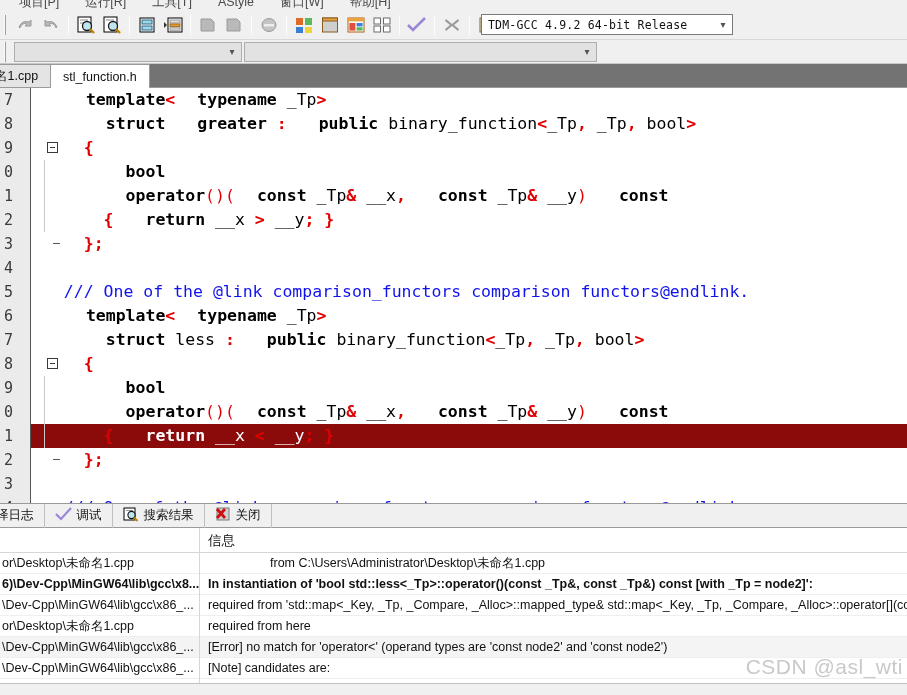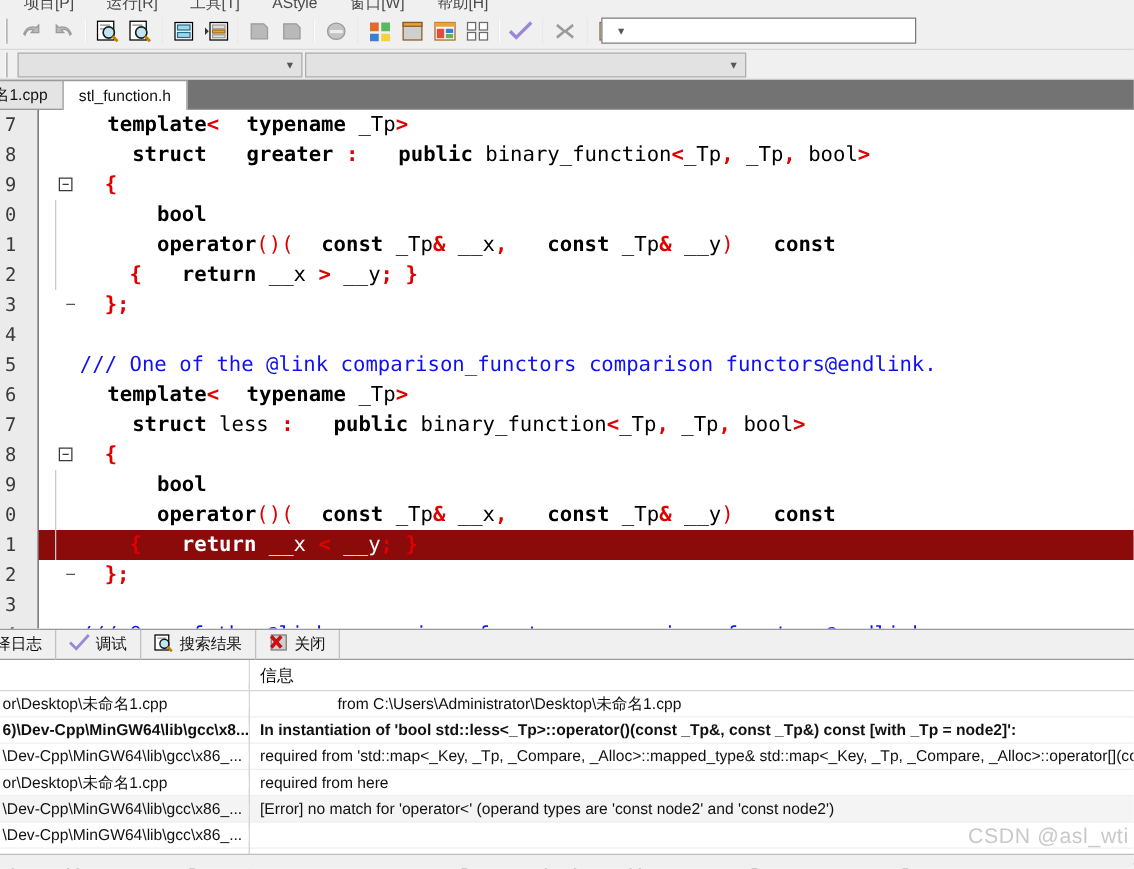--- a/index.html
+++ b/index.html
@@ -177,21 +177,21 @@
     border-right: 1px solid #d6d6d6;
   }
   .mc-msg {
     flex: 1; height: 21px; display: flex; align-items: center;
     padding-left: 8px; overflow: hidden; white-space: nowrap;
   }
   .mc-msg.indent { padding-left: 70px; }
 
   #watermark {
     position: absolute; right: 4px; bottom: 16px;
-    font-size: 17px; color: #c9c9c9; letter-spacing: 0.5px;
+    font-size: 21px; color: #c9c9c9; letter-spacing: 0.5px;
     pointer-events: none; white-space: nowrap;
   }
   #bottom-clip {
     position: absolute; left: 0; bottom: 0; width: 907px; height: 12px;
     background: #f0f0f0; border-top: 1px solid #c0c0c0;
     overflow: hidden; font-size: 12px; color: #4a4a4a;
     display: flex; align-items: center;
   }
   #bottom-clip span { padding: 0 18px; line-height: 24px; margin-top: -6px; }
 </style>
@@ -347,20 +347,21 @@
       <rect x="2" y="2" width="12" height="12" fill="#e8e0c8" stroke="#7a6a40"></rect>
       <rect x="4" y="8" width="2.2" height="5" fill="#5cb85c"></rect>
       <rect x="7.2" y="6" width="2.2" height="7" fill="#3a7fd5"></rect>
       <path d="M7 4 L13 10 M13 4 L7 10" stroke="#cc1010" stroke-width="3"></path>
       <path d="M10 7 L18 15 M18 7 L10 15" stroke="#cc1010" stroke-width="3"></path>
     </svg>
   </div>
 </div>
 
 <div id="compiler-combo">
+  <div class="cv">TDM-GCC 4.9.2 64-bit Release</div>
   <div class="chev">▾</div>
 </div>
 
 <div id="toolbar2">
   <div class="tgrip"></div>
   <div class="combo-empty" style="width:228px">
     <span></span>
     <span class="chev">▾</span>
   </div>
   <div class="combo-empty" style="width:353px">
@@ -465,20 +466,21 @@
       <div class="mrow">
         <div class="mc-unit">or\Desktop\未命名1.cpp</div>
         <div class="mc-msg">required from here</div>
       </div>
       <div class="mrow alt">
         <div class="mc-unit">\Dev-Cpp\MinGW64\lib\gcc\x86_...</div>
         <div class="mc-msg">[Error] no match for 'operator&lt;' (operand types are 'const node2' and 'const node2')</div>
       </div>
       <div class="mrow">
         <div class="mc-unit">\Dev-Cpp\MinGW64\lib\gcc\x86_...</div>
+        <div class="mc-msg">[Note] candidates are:</div>
       </div>
       <div class="mrow bold">
         <div class="mc-unit">6)\Dev-Cpp\MinGW64\lib\gcc\x8...</div>
         <div class="mc-msg">In file included from C:/Program Files (x86)/Dev-Cpp/MinGW64/lib/gcc/x86_64-w64-mingw32/4.9.2/include/c++/bits/stl_algo</div>
       </div>
     </div>
   <div id="watermark">CSDN @asl_wti</div>
 </div>
 
 <div id="bottom-clip">

